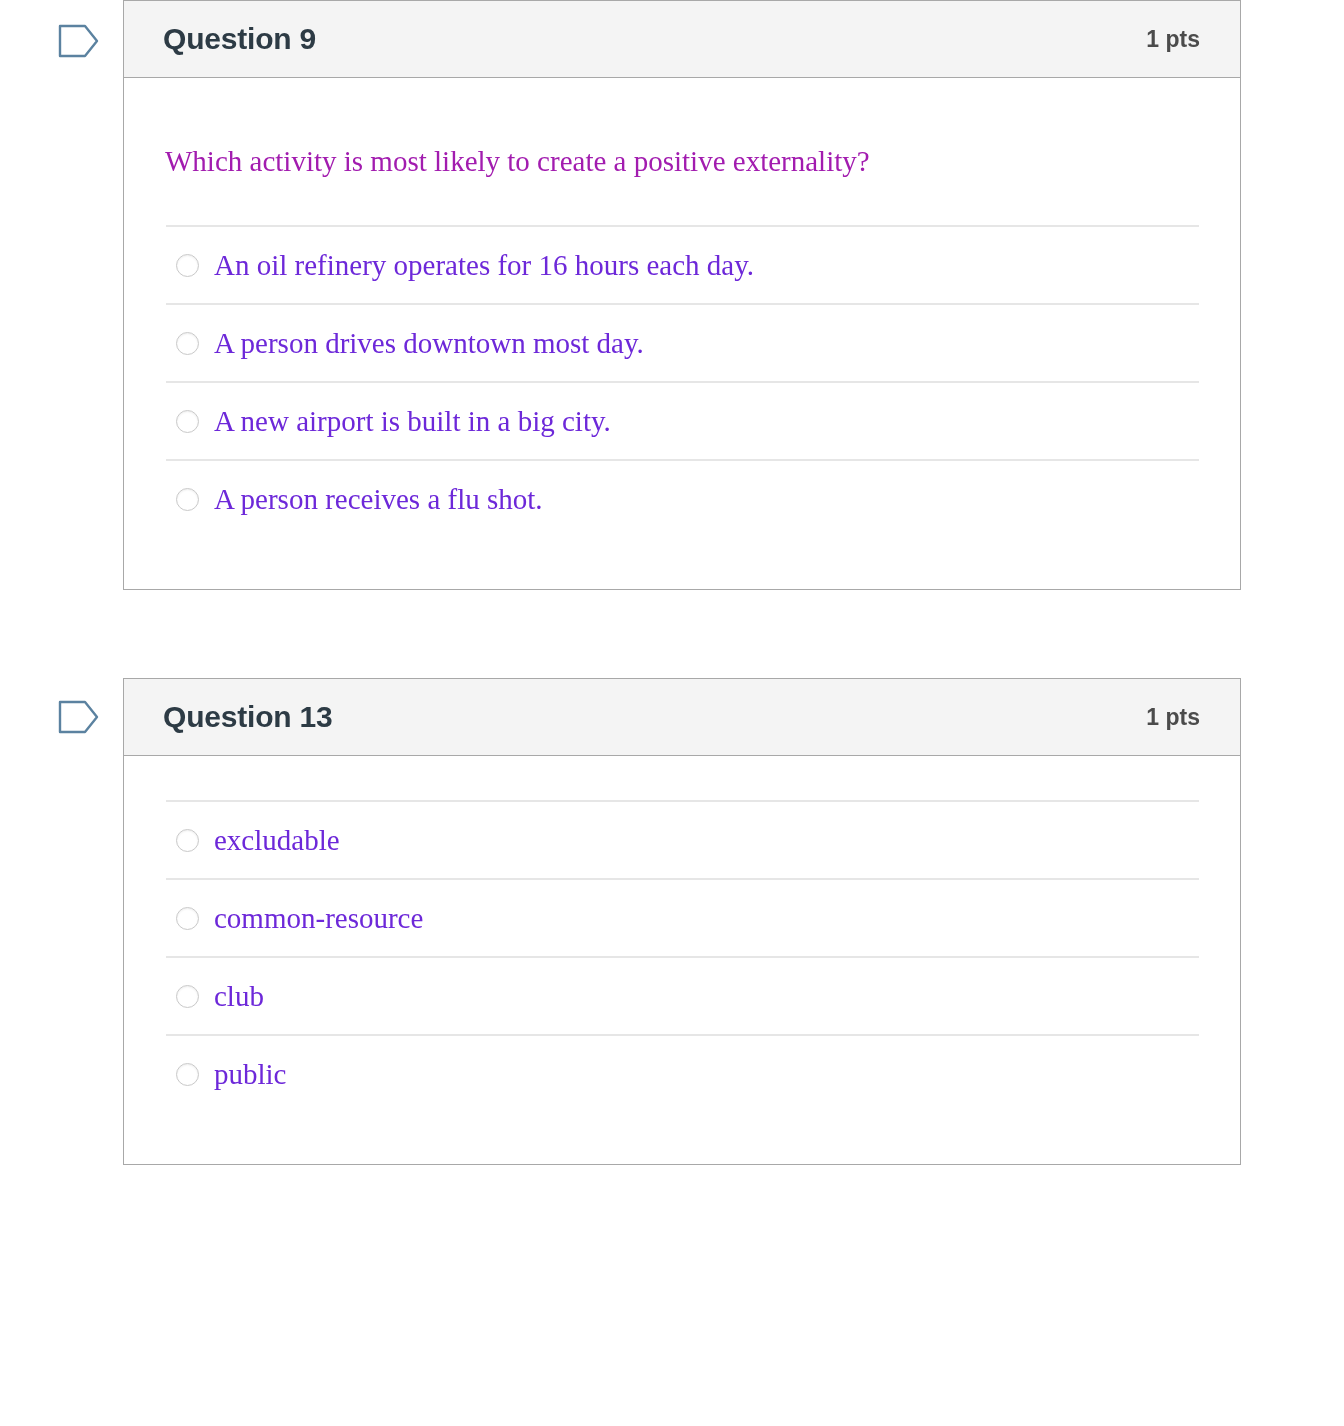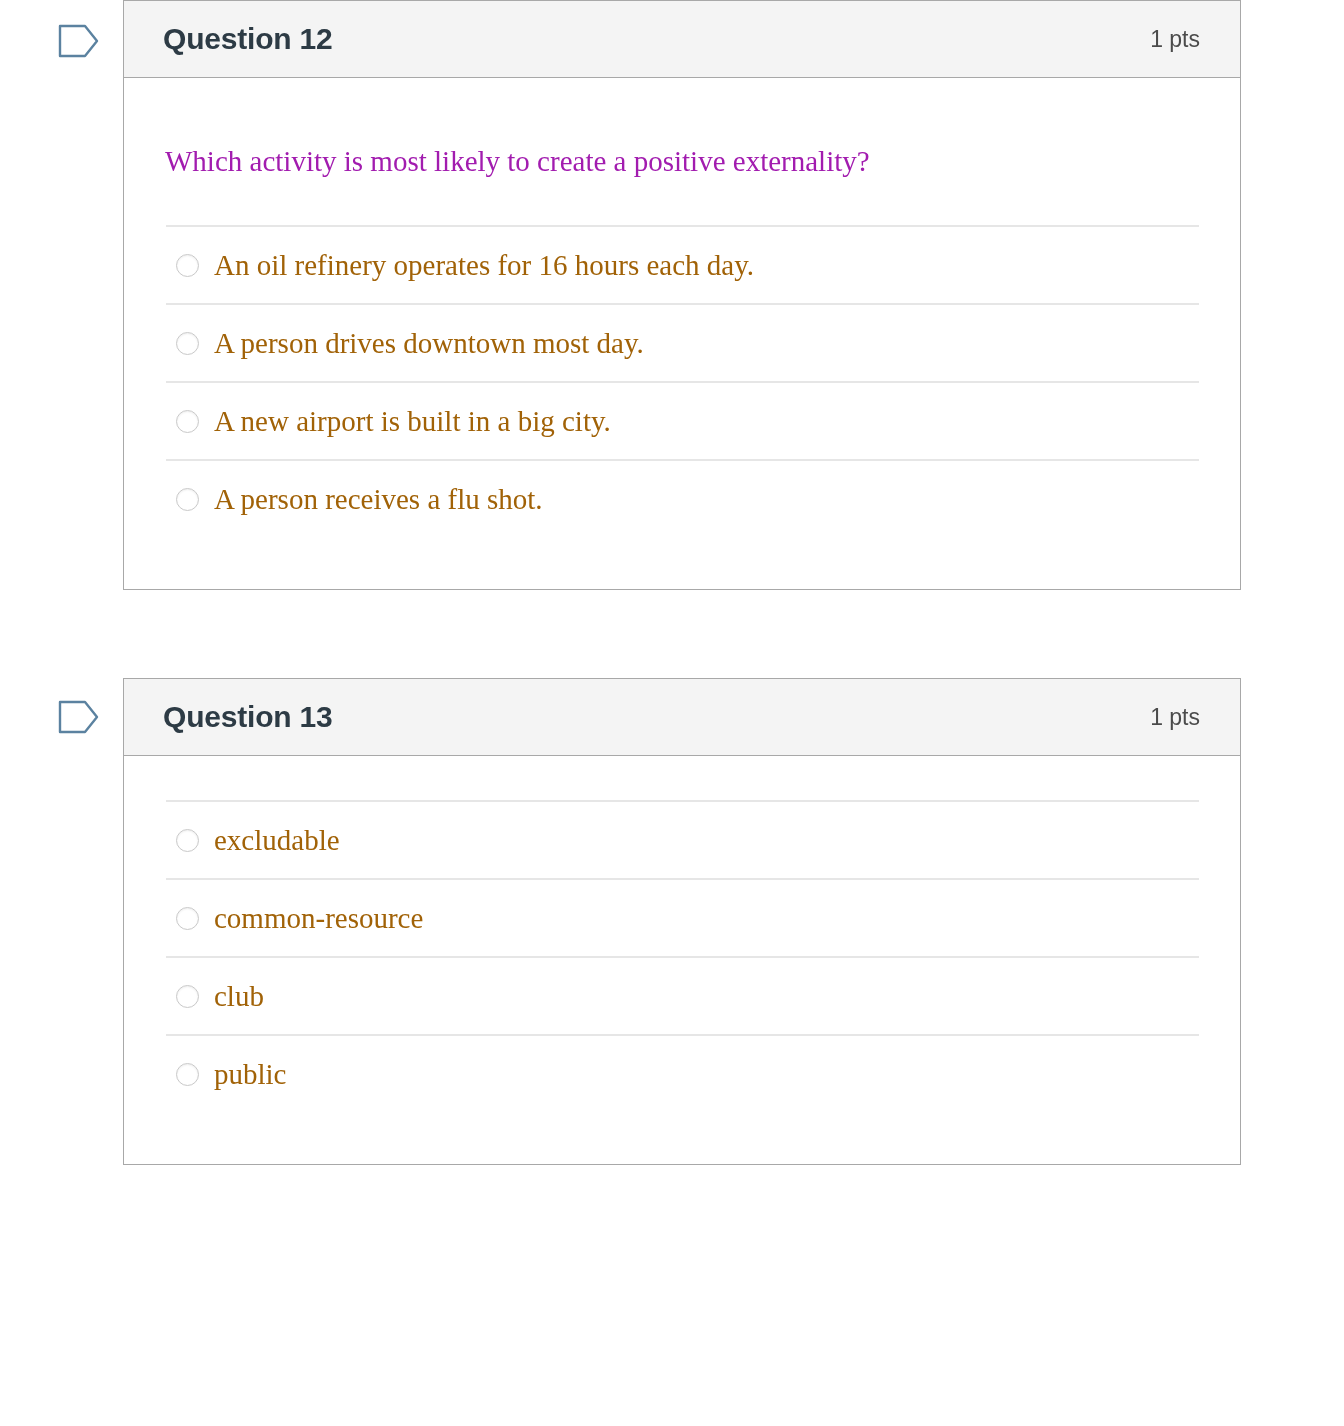--- a/index.html
+++ b/index.html
@@ -64,21 +64,21 @@
     font-size: 30px;
     font-weight: 700;
     color: #2d3b45;
     letter-spacing: -0.2px;
     line-height: 1;
     margin: 0;
   }
   .q-points {
     font-family: "Liberation Sans", sans-serif;
     font-size: 23px;
-    font-weight: 400;
+    font-weight: 700;
     color: #4b4b4b;
     line-height: 1;
     white-space: nowrap;
   }
 
   .q-body {
     padding: 0 0 0 0;
     background: #fff;
   }
 
@@ -114,21 +114,21 @@
     height: 23px;
     border-radius: 50%;
     border: 1px solid #c9c9c9;
     background: #ffffff;
     box-shadow: inset 0 1px 2px rgba(0,0,0,0.07);
     margin-right: 15px;
   }
   .answer-text {
     font-family: "Liberation Serif", serif;
     font-size: 29px;
-    color: #a16207;
+    color: #6d28d9;
     line-height: 1.2;
     white-space: nowrap;
   }
 
   .card-tail { height: 52px; }
 
   .gap { height: 88px; }
 </style>
 </head>
 <body>
@@ -140,21 +140,21 @@
     <div class="flag-slot" style="top:18px;">
       <span class="flag-icon">
         <svg width="42" height="34" viewBox="0 0 42 34" aria-hidden="true">
           <path d="M2 2 H27 L39 17 L27 32 H2 Z" fill="#ffffff" stroke="#5b82a0" stroke-width="2.4" stroke-linejoin="round"></path>
         </svg>
       </span>
     </div>
 
     <div class="q-card">
       <div class="q-header">
-        <h2 class="q-title">Question 12</h2>
+        <h2 class="q-title">Question 9</h2>
         <span class="q-points">1 pts</span>
       </div>
 
       <div class="q-body">
         <p class="q-text">Which activity is most likely to create a positive externality?</p>
 
         <ul class="answers">
           <li class="answer-row">
             <span class="radio"></span>
             <span class="answer-text">An oil refinery operates for 16 hours each day.</span>

